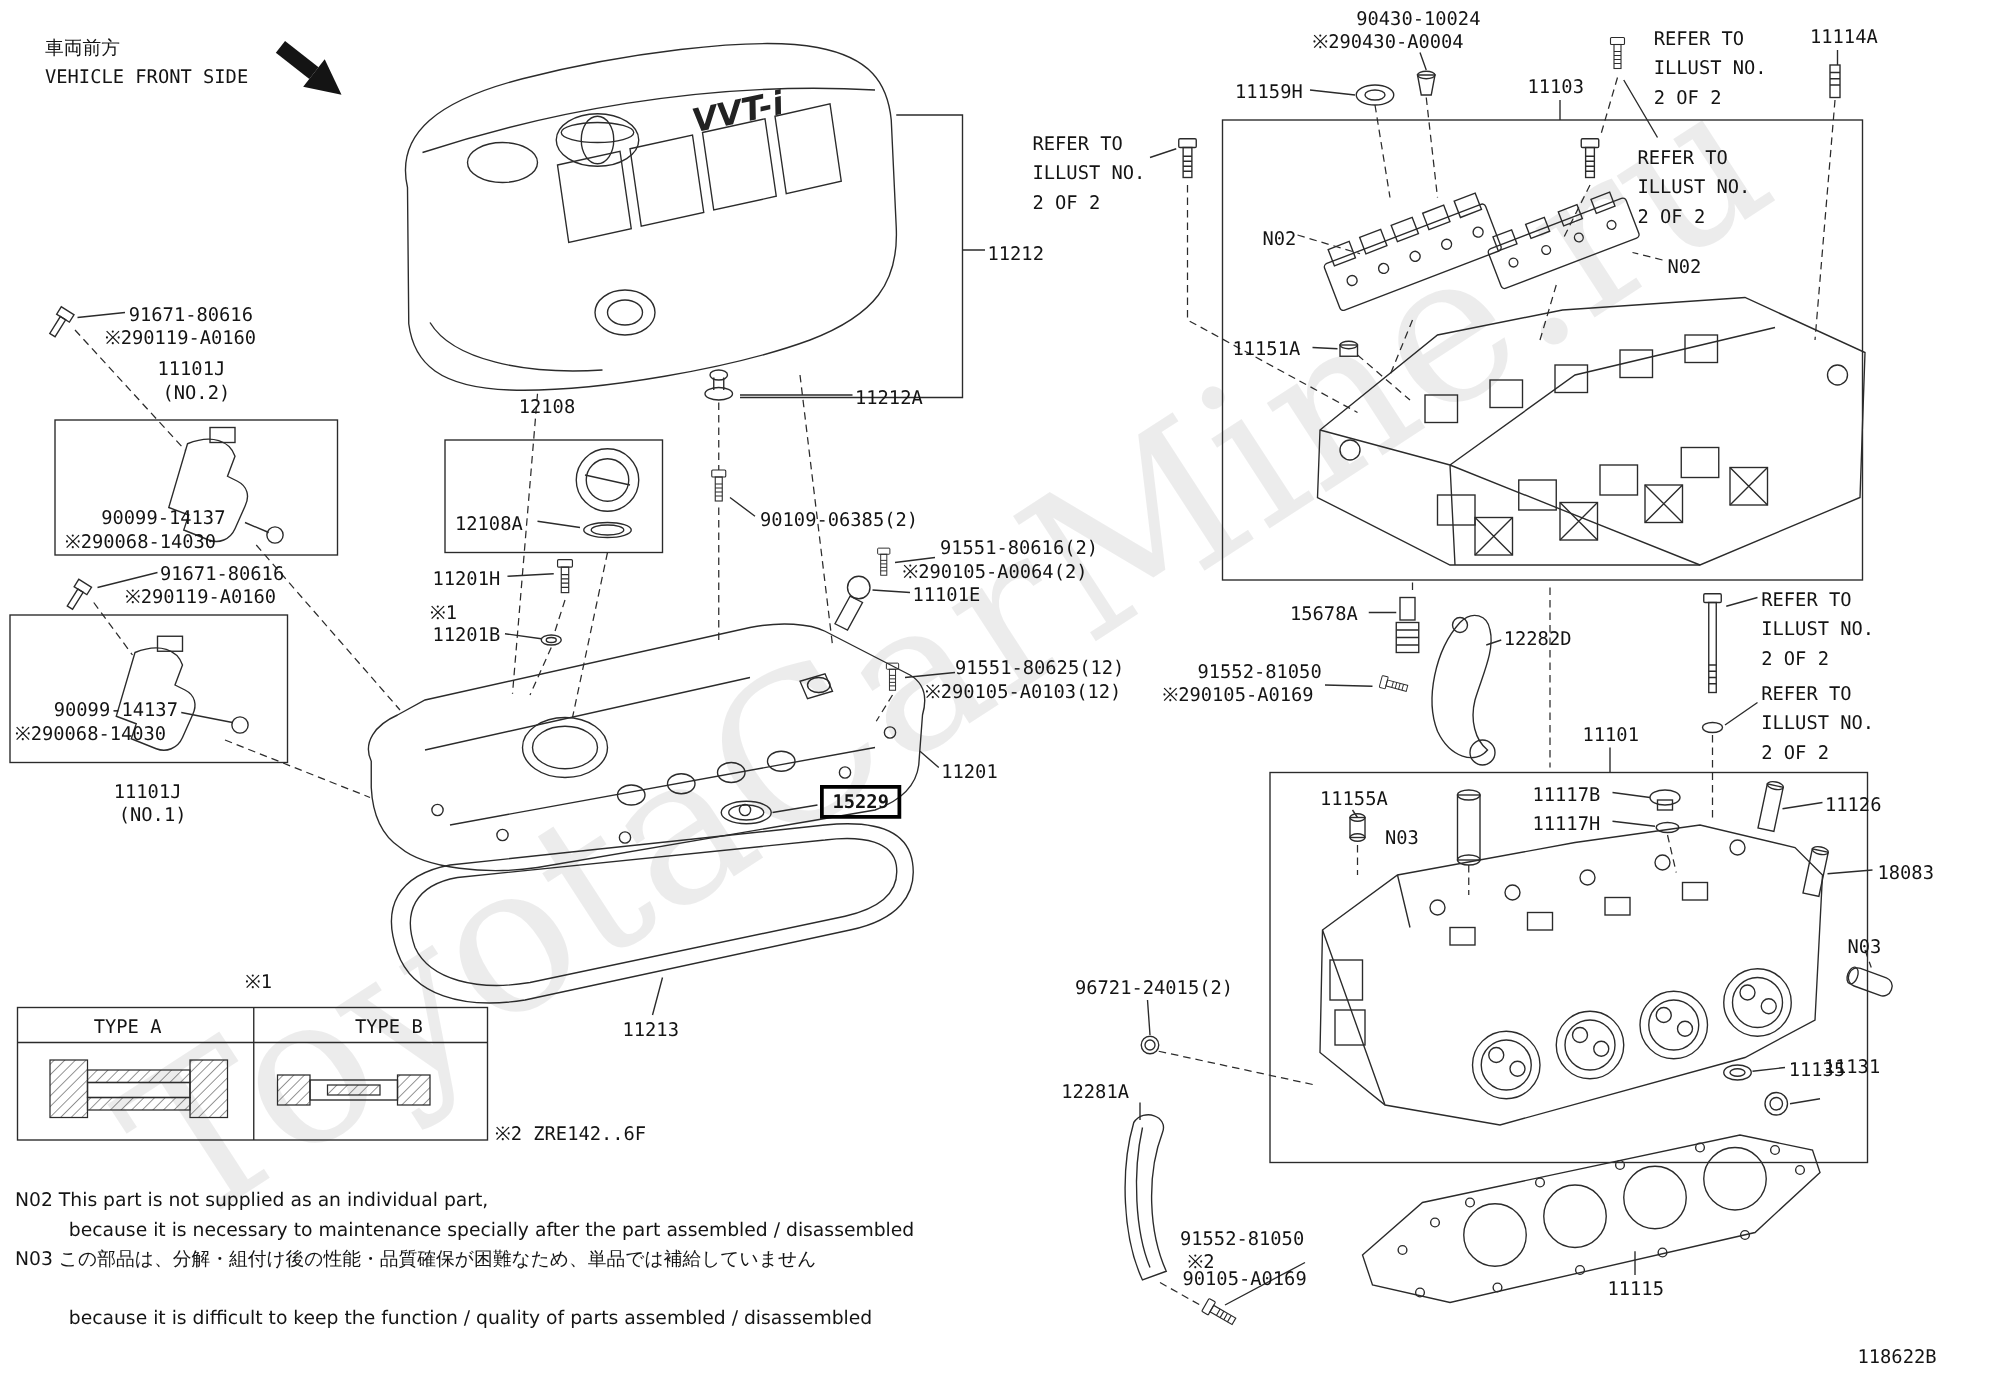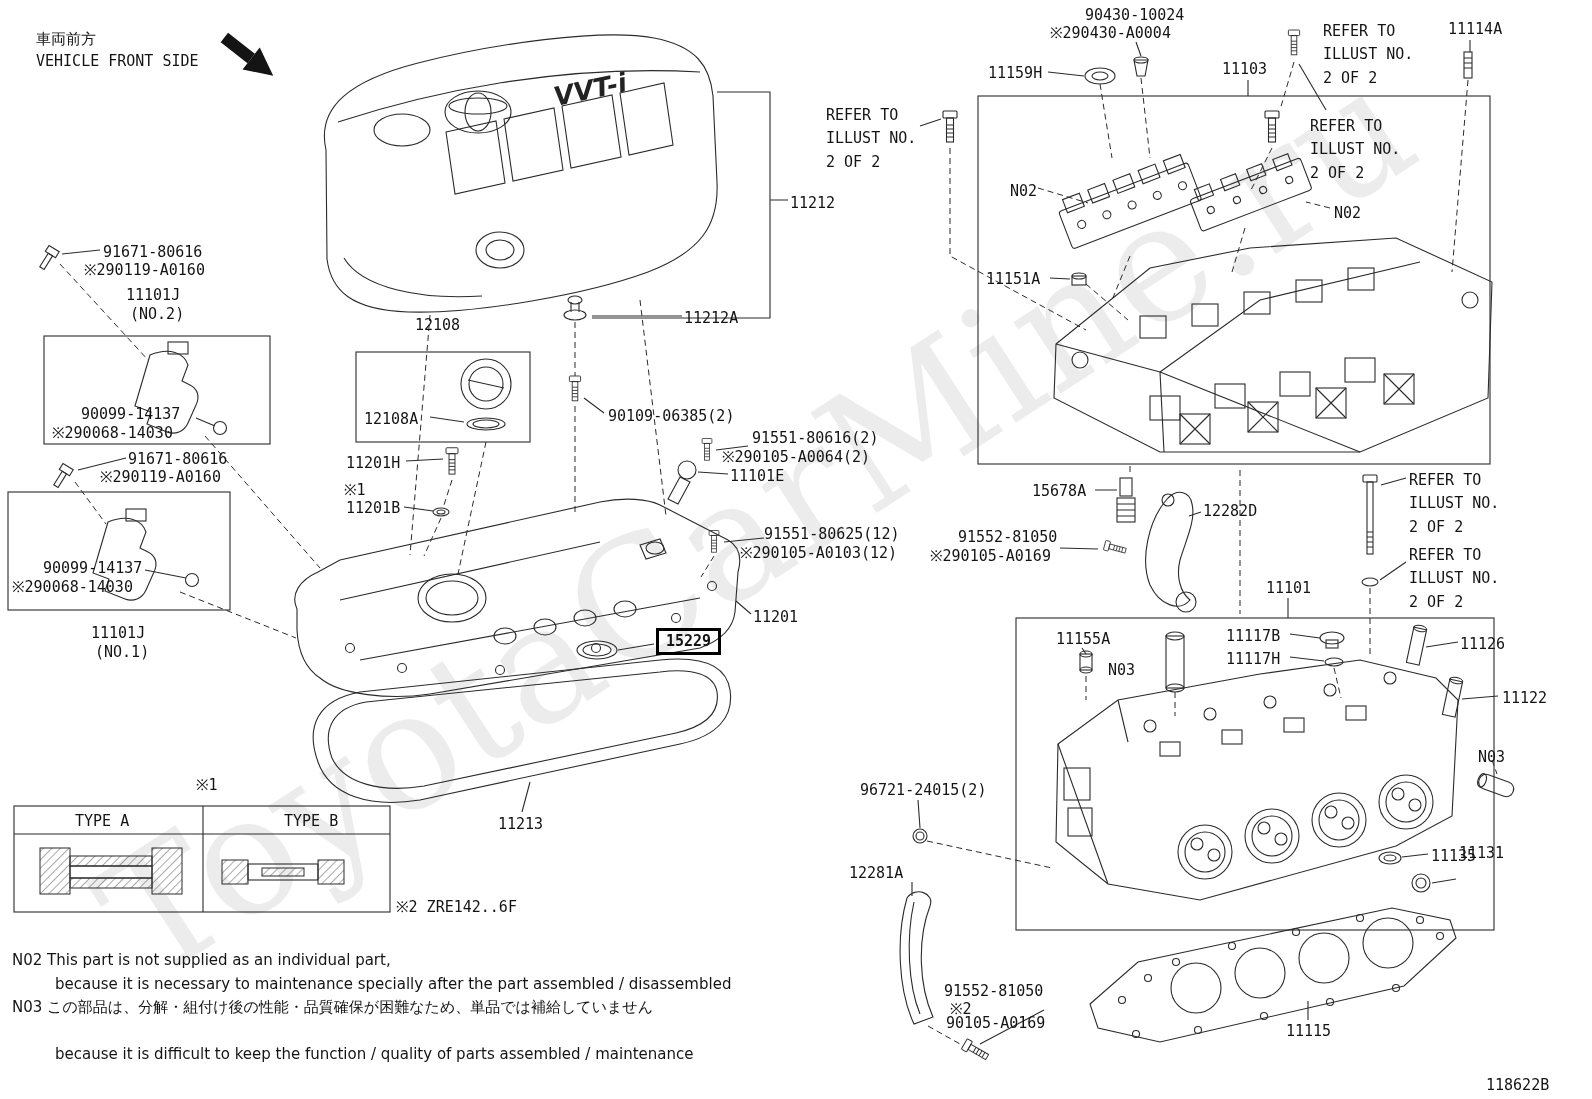--- a/index.html
+++ b/index.html
@@ -447,21 +447,21 @@
 <div class="lbl" style="left:1266px;top:579px">11101</div>
 
 <div class="lbl" style="left:753px;top:608px">11201</div>
 <div class="lbl boxed" style="left:656px;top:628px">15229</div>
 
 <div class="lbl" style="left:1056px;top:630px">11155A</div>
 <div class="lbl" style="left:1108px;top:661px">N03</div>
 <div class="lbl" style="left:1226px;top:627px">11117B</div>
 <div class="lbl" style="left:1226px;top:650px">11117H</div>
 <div class="lbl" style="left:1460px;top:635px">11126</div>
-<div class="lbl" style="left:1502px;top:689px">11122</div>
+<div class="lbl" style="left:1502px;top:689px">18083</div>
 <div class="lbl" style="left:1478px;top:748px">N03</div>
 
 <div class="lbl" style="left:860px;top:781px">96721-24015(2)</div>
 <div class="lbl" style="left:498px;top:815px">11213</div>
 <div class="lbl" style="left:849px;top:864px">12281A</div>
 <div class="lbl" style="left:1431px;top:847px">11135</div>
 <div class="lbl" style="left:1459px;top:844px">11131</div>
 
 <div class="lbl" style="left:944px;top:982px">91552-81050</div>
 <div class="lbl" style="left:950px;top:1000px">※2</div>
@@ -470,15 +470,15 @@
 <div class="lbl" style="left:1486px;top:1076px">118622B</div>
 
 <div class="lbl" style="left:196px;top:776px">※1</div>
 <div class="lbl" style="left:75px;top:812px">TYPE A</div>
 <div class="lbl" style="left:284px;top:812px">TYPE B</div>
 <div class="lbl" style="left:396px;top:898px">※2 ZRE142..6F</div>
 
 <div class="note" style="left:12px;top:951px">N02 This part is not supplied as an individual part,</div>
 <div class="note" style="left:55px;top:975px">because it is necessary to maintenance specially after the part assembled / disassembled</div>
 <div class="note jp" style="left:12px;top:998px">N03 この部品は、分解・組付け後の性能・品質確保が困難なため、単品では補給していません</div>
-<div class="note" style="left:55px;top:1045px">because it is difficult to keep the function / quality of parts assembled / maintenance</div>
+<div class="note" style="left:55px;top:1045px">because it is difficult to keep the function / quality of parts assembled / disassembled</div>
 
 </div>
 
 </body></html>

